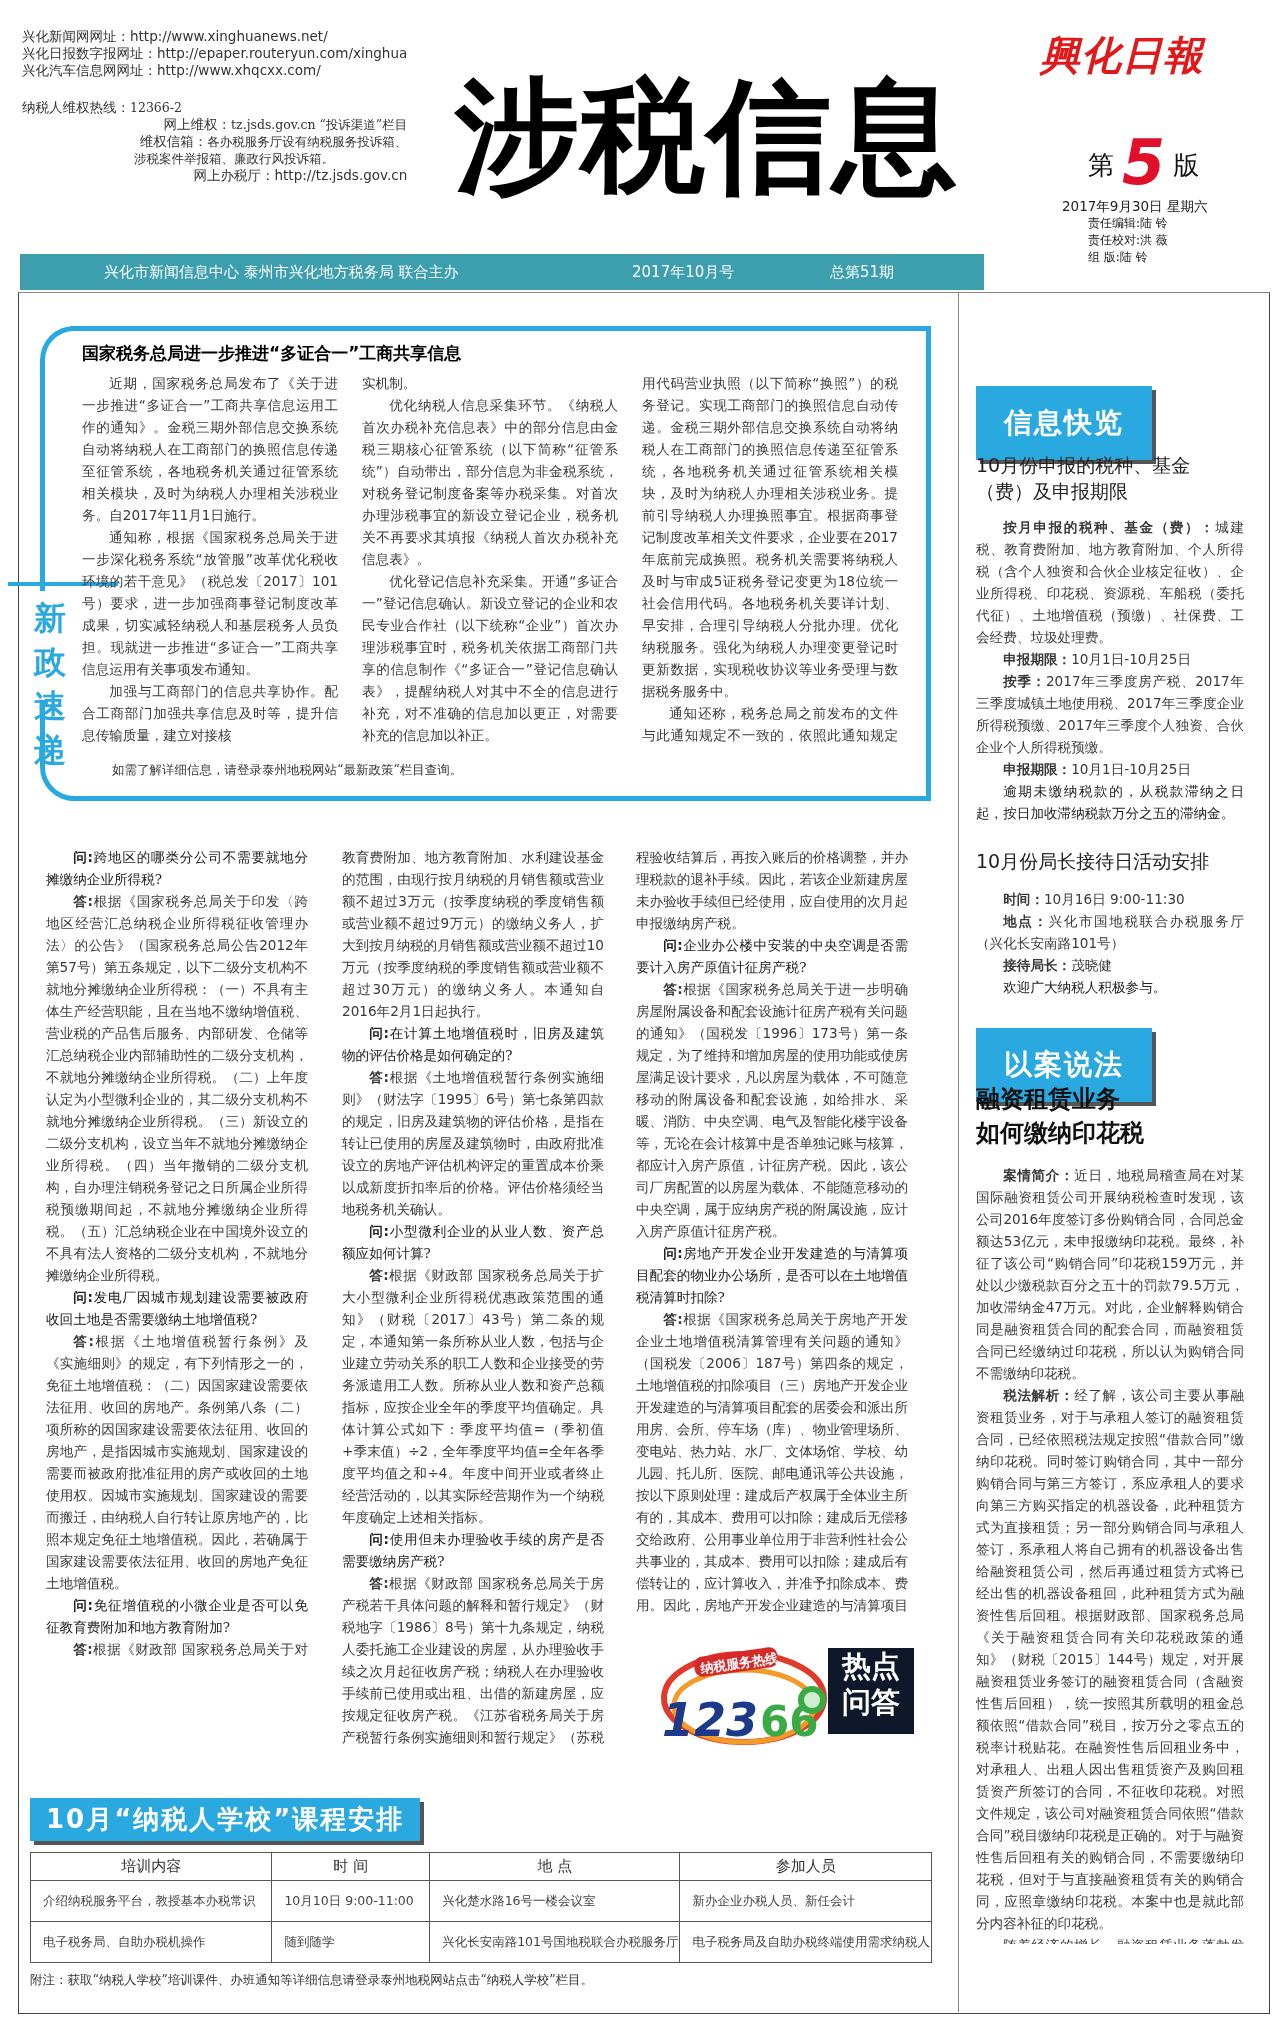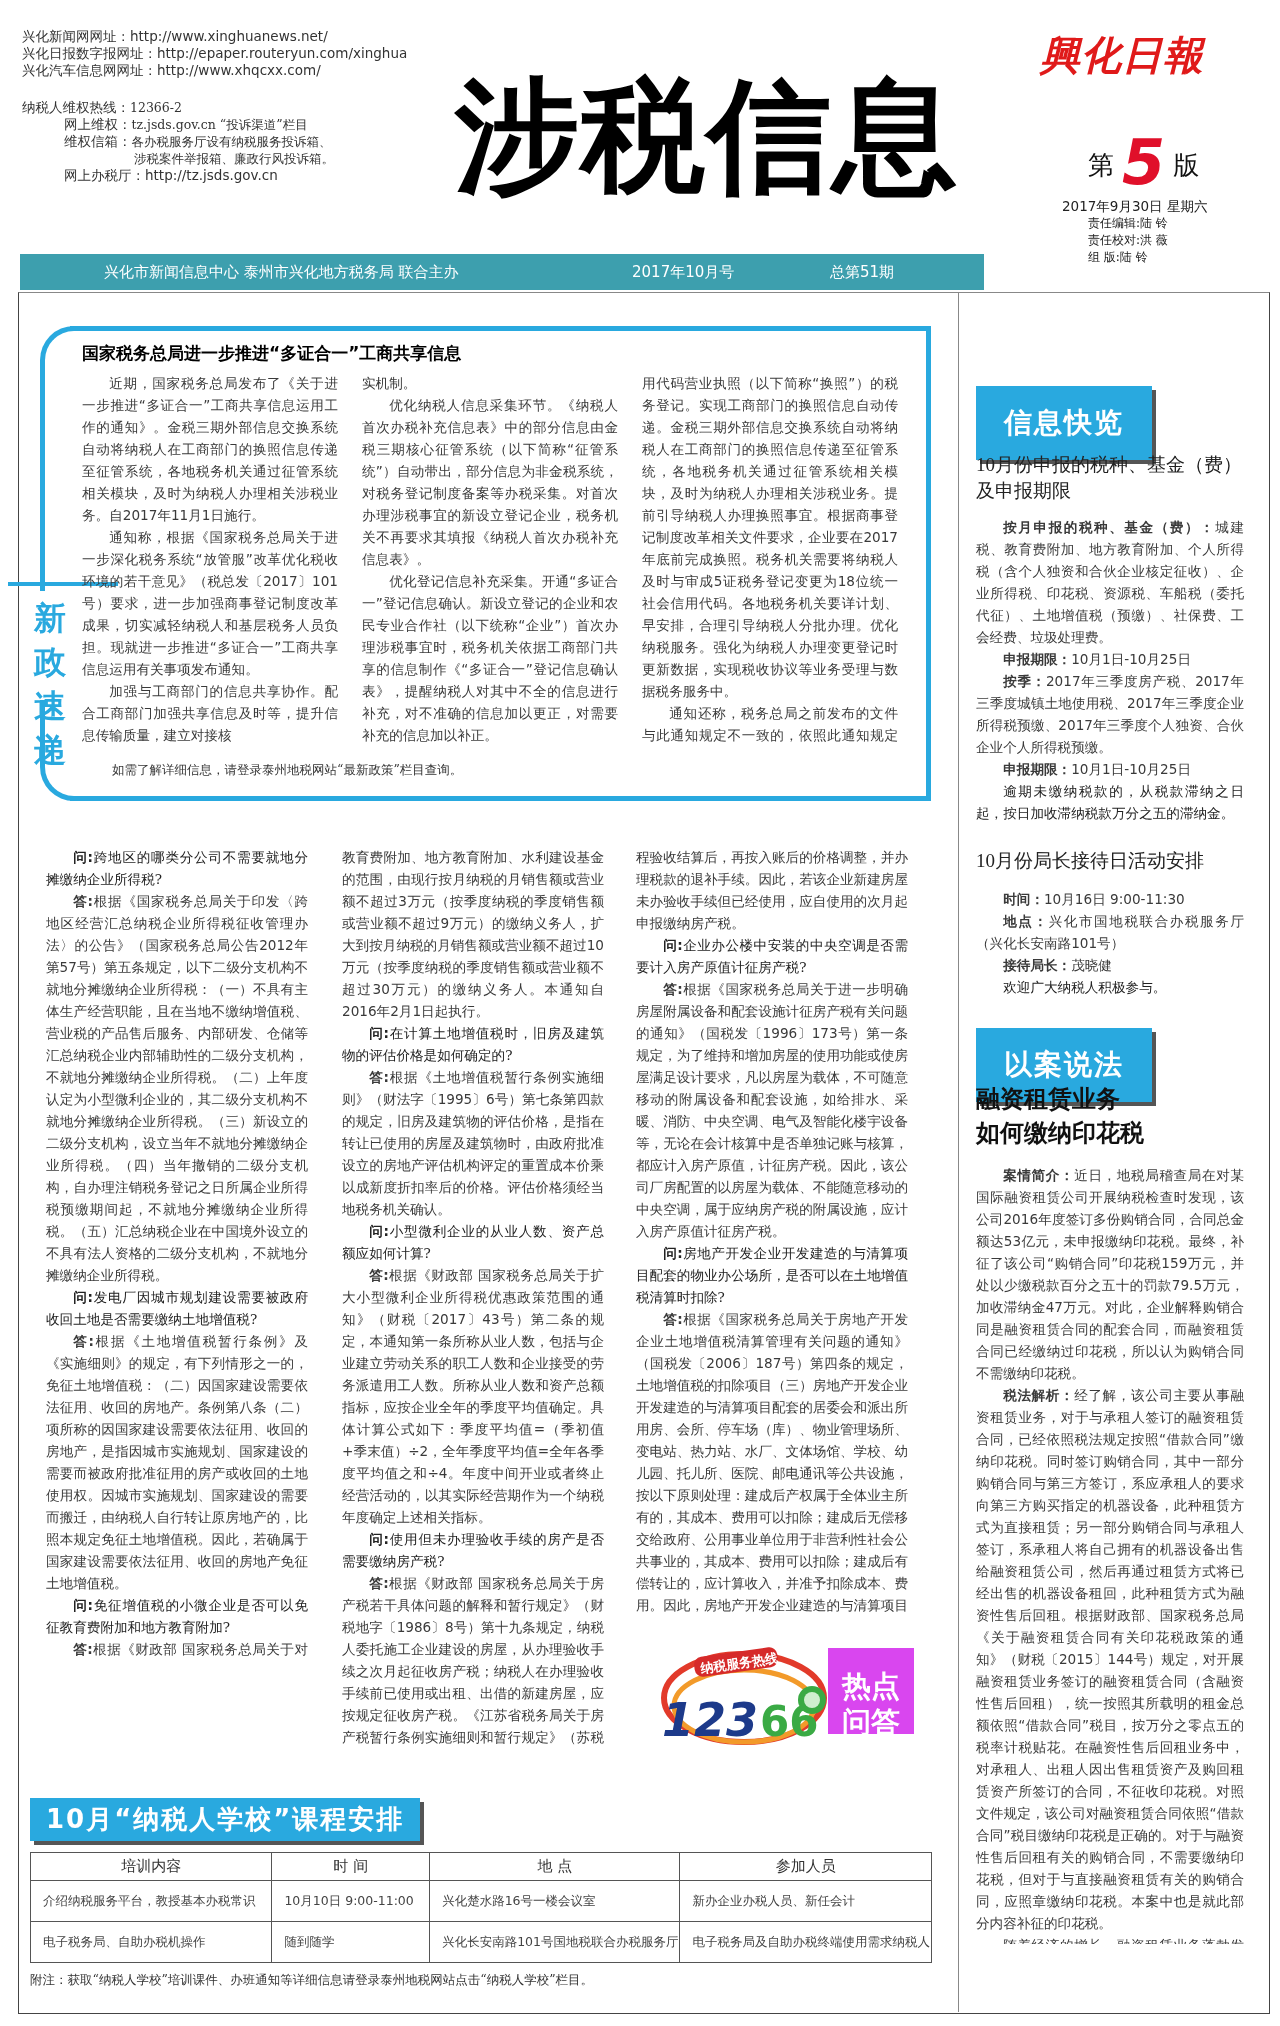--- a/index.html
+++ b/index.html
@@ -1,20 +1,20 @@
 <!DOCTYPE html>
 <html><head>
 <meta charset="utf-8">
 <style>
   html, body { margin:0; padding:0; background:#ffffff; }
   body { width:1280px; height:2026px; position:relative; overflow:hidden; font-family:"DejaVu Sans", sans-serif; color:#222; }
   .abs { position:absolute; }
   .mast-left { left:22px; top:28px; font-size:13.5px; line-height:17px; color:#333; }
   .mast-left .gap { height:20px; }
-  .mast-left .ind { padding-left:42px; }
+  .mast-left .ind { padding-left:42px;text-align:right; }
   .mast-left .ind2 { padding-left:112px; }
   .mast-left .serif { font-family:"DejaVu Serif", serif; font-size:12.5px; }
   .big-title { left:455px; top:66px; font-size:124px; font-weight:bold; letter-spacing:2px; color:#000; line-height:140px; font-family:"DejaVu Sans", sans-serif; }
   .logo { left:1040px; top:28px; font-size:40px; color:#e01a1a; font-style:italic; font-weight:bold; font-family:"DejaVu Serif", serif; letter-spacing:1px; }
   .edition { left:1088px; top:126px; font-size:26px; color:#111; }
   .edition .num { color:#e0102a; font-size:62px; font-weight:bold; font-style:italic; vertical-align:-10px; margin:0 8px; }
   .dateblk { left:1062px; top:198px; font-size:13.5px; color:#222; text-align:left; line-height:17px; }
   .dateblk .staff { font-family:"DejaVu Serif", serif; font-size:12px; padding-left:26px; }
   .banner { left:20px; top:254px; width:964px; height:36px; background:#3d9fae; color:#fff; font-size:15px; }
   .banner span { position:absolute; top:9px; }
@@ -25,24 +25,24 @@
   .policy-bottom { left:40px; top:700px; width:70px; height:96px; border-left:5px solid #29a9df; border-bottom:5px solid #29a9df; border-radius:0 0 0 34px; }
   .xzsd { left:30px; top:596px; width:40px; font-size:32px; line-height:44px; font-weight:bold; color:#29a9df; text-align:center; }
   .policy-title { left:82px; top:342px; font-size:17px; font-weight:bold; color:#000000; }
   .col { position:absolute; font-size:13.6px; line-height:22px; color:#3a3a3a; text-align:justify; }
   .col p { margin:0; text-indent:2em; }
   .col p.q { font-family:"DejaVu Serif", serif; color:#222; }
   .col p.q b, .col p b { font-family:"DejaVu Sans", sans-serif; }
   .col p.noind { text-indent:0; }
   .policy-note { left:112px; top:762px; font-family:"DejaVu Serif", serif; font-size:12.5px; color:#333; }
   .tag { background:#29a9df; color:#fff; font-weight:bold; font-size:28px; padding:18px 28px; box-shadow:4px 4px 0 #555; display:inline-block; letter-spacing:2px; }
-  .side-h { font-size:19px; line-height:26px; color:#222;font-family:Liberation Serif, serif; }
+  .side-h { font-size:19px; line-height:26px; color:#222; }
   .side-h.bold { font-weight:bold; font-size:24px; line-height:34px; color:#111; }
   .hotline { left:652px; top:1636px; width:180px; height:120px; }
-  .hot-badge { left:828px; top:1648px; width:86px; height:86px; background:#d946ef; color:#fff; font-weight:bold; font-size:29px; line-height:36px; text-align:center; padding-top:20px; box-sizing:border-box; }
+  .hot-badge { left:828px; top:1648px; width:86px; height:86px; background:#0f172a; color:#fff; font-weight:bold; font-size:29px; line-height:36px; text-align:center; padding-top:0; box-sizing:border-box; }
   .school-tag { left:30px; top:1798px; }
   .school-tag .tag { font-size:26px; padding:4px 16px; }
   table.sched { position:absolute; left:30px; top:1852px; width:902px; border-collapse:collapse; font-size:13.5px; color:#333; }
   table.sched th { font-weight:normal; font-size:15px; border:1px solid #555; height:25px; }
   table.sched td { border:1px solid #555; height:38px; padding-left:12px; white-space:nowrap; overflow:hidden; font-size:12.5px; color:#444; }
   .school-note { left:30px; top:1972px; font-family:"DejaVu Serif", serif; font-size:12.5px; color:#333; }
 </style>
 </head>
 <body>
 

